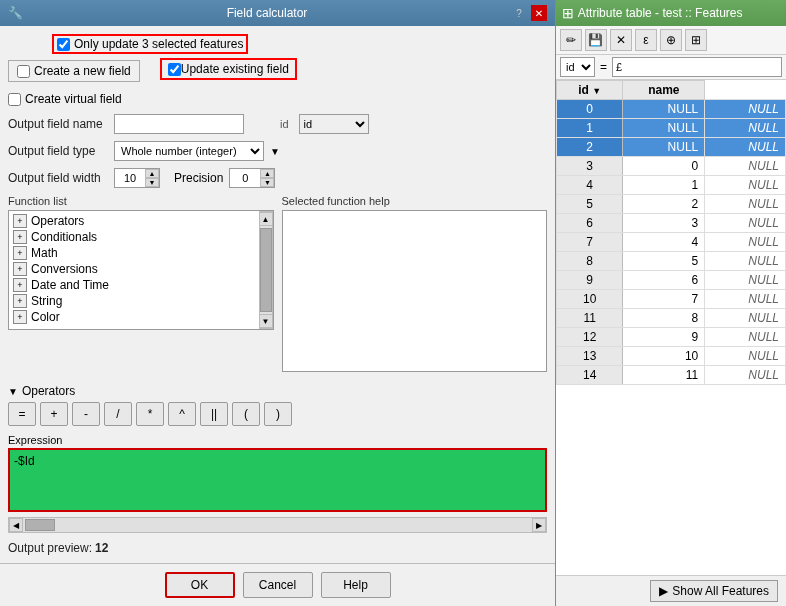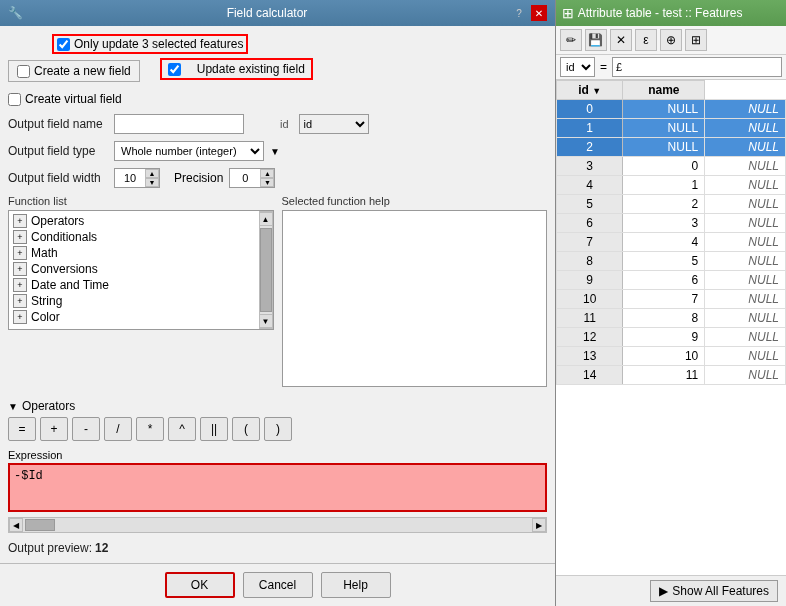--- a/index.html
+++ b/index.html
@@ -197,25 +197,25 @@
       justify-content: center;
       padding: 0 6px;
     }
 
     .expression-section {
       margin-top: 4px;
     }
     .expression-label { font-size: 11px; margin-bottom: 2px; }
     .expression-box {
       border: 2px solid #cc0000;
-      background: #fca5a5;
+      background: #22c55e;
       padding: 4px;
-      height: 49px;
+      height: 64px;
       width: 100%;
-      font-family: Liberation Mono, monospace;
+      font-family: Liberation Sans, sans-serif;
       font-size: 12px;
       resize: none;
       outline: none;
     }
 
     .expression-scrollbar {
       display: flex;
       align-items: center;
       height: 16px;
       border: 1px solid #bbb;
@@ -389,21 +389,21 @@
       display: flex;
       align-items: center;
       gap: 4px;
     }
 
     .update-field-box {
       border: 2px solid red;
       padding: 2px 6px;
       display: inline-flex;
       align-items: center;
-      gap: 16px;
+      gap: 0;
       margin-bottom: 4px;
     }
 
     .two-panel-row {
       display: flex;
       gap: 8px;
       margin-bottom: 4px;
     }
     .panel-section-title {
       font-size: 11px;

